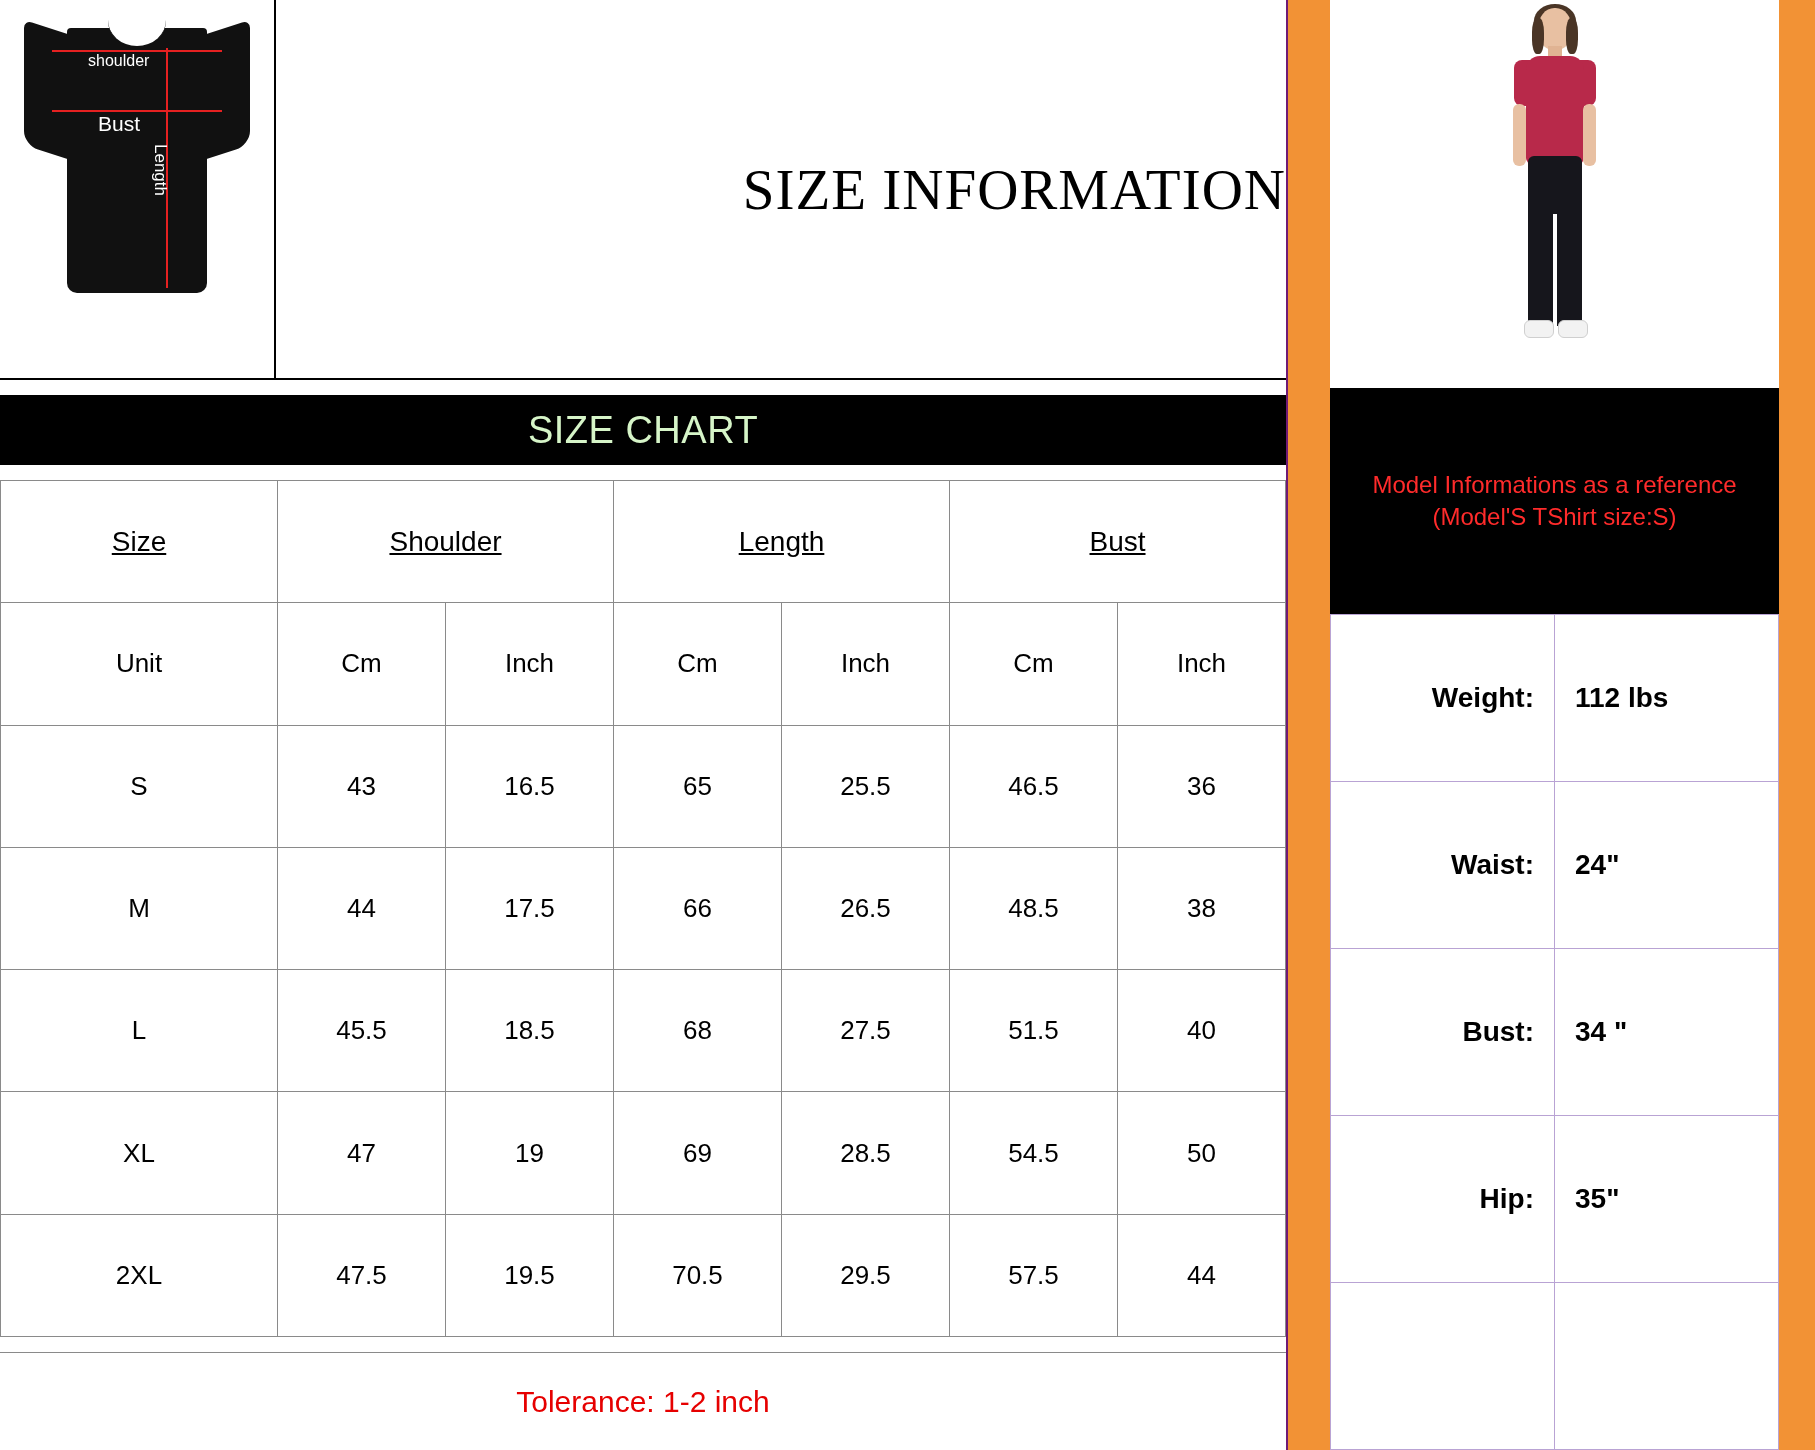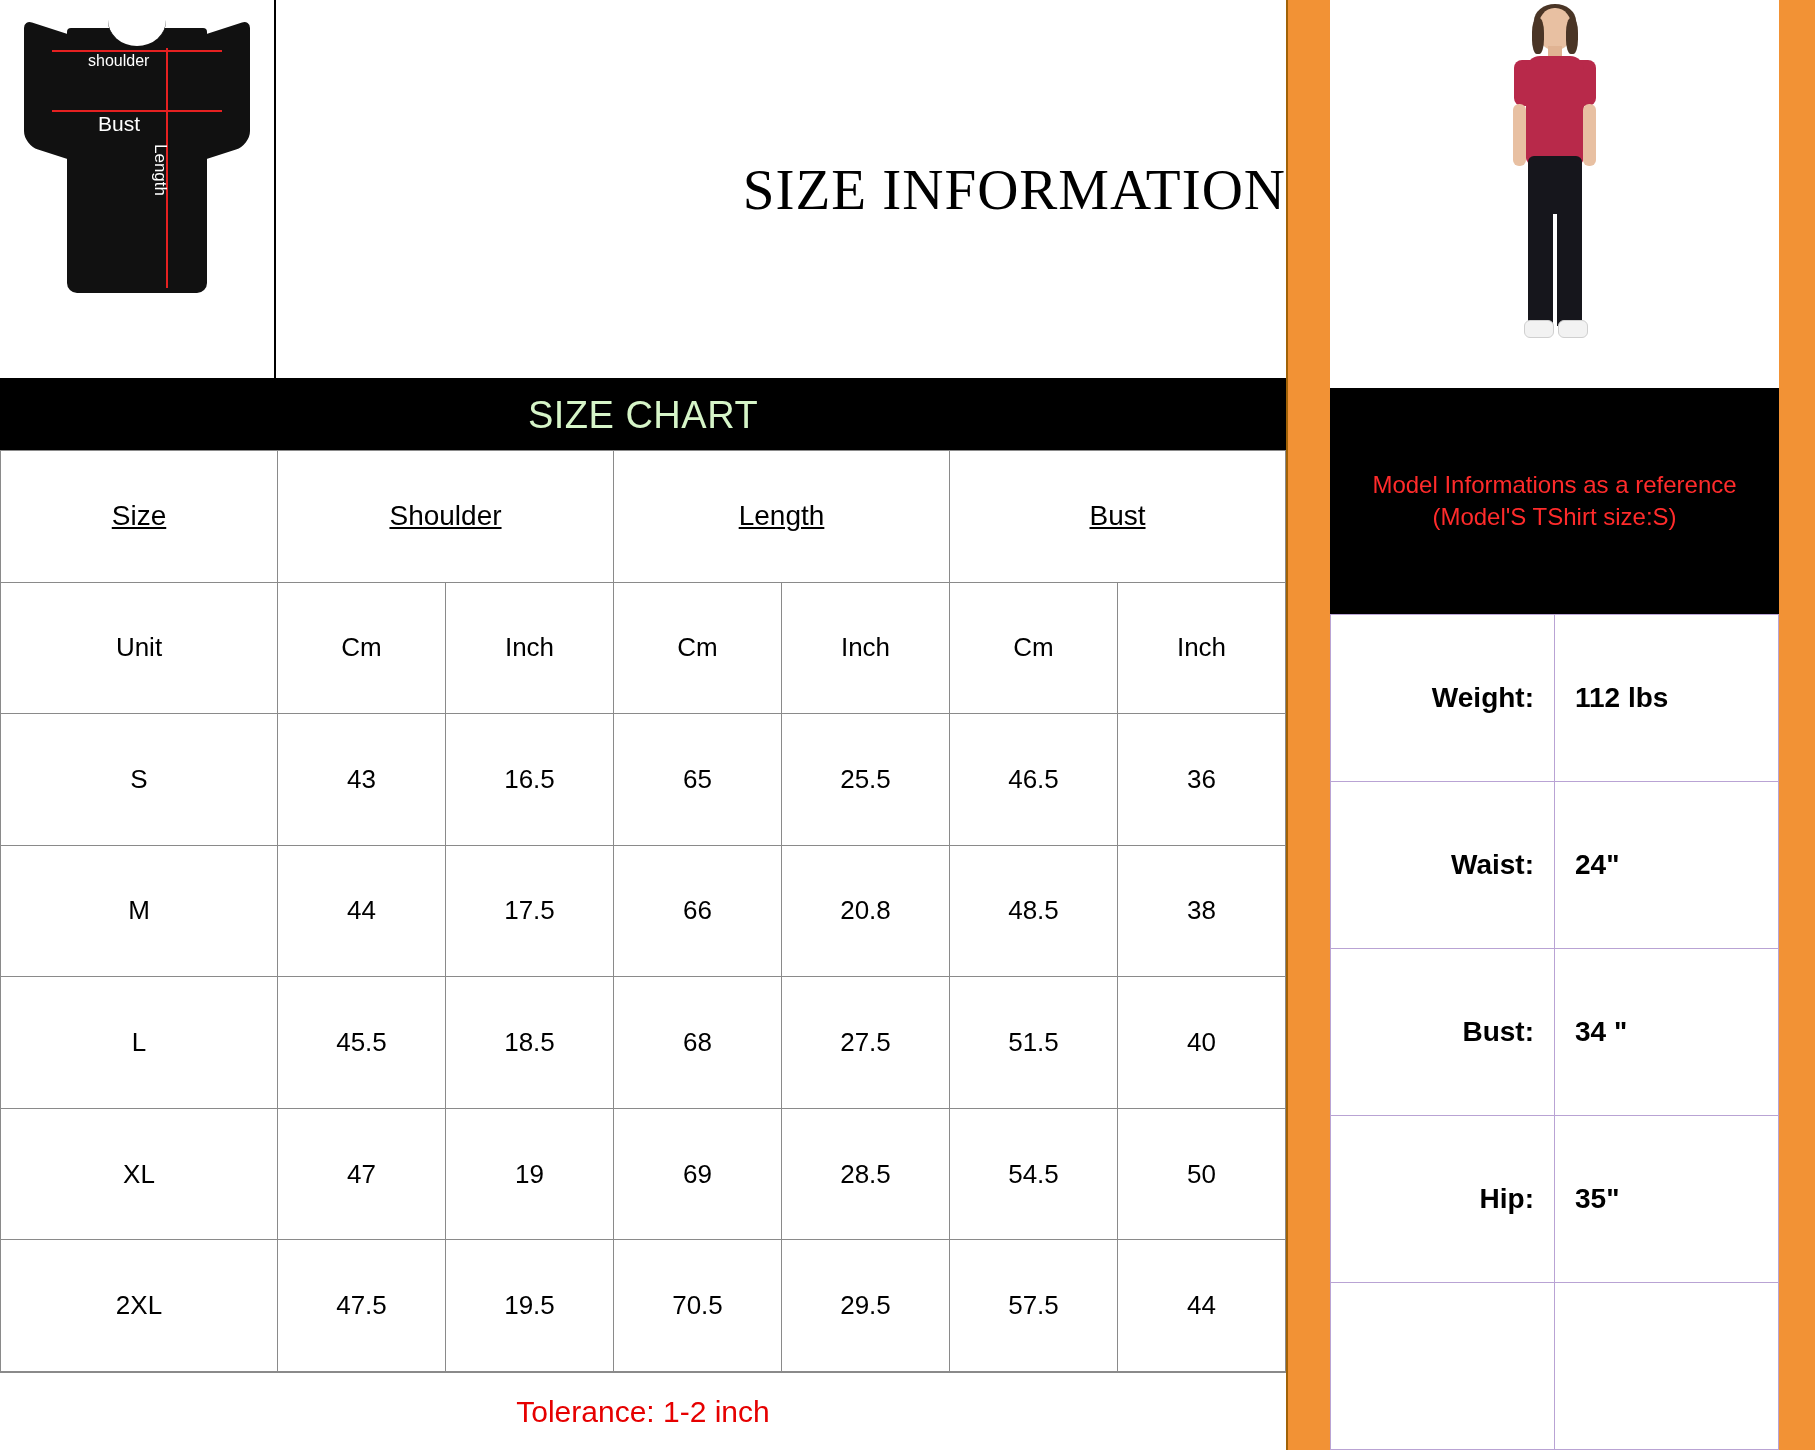--- a/index.html
+++ b/index.html
@@ -20,23 +20,24 @@
     display: flex;
     background: #ffffff;
   }
 
   
   .left-panel {
     width: 1288px;
     height: 1450px;
     position: relative;
     box-sizing: border-box;
-    border-right: 2px solid #a16207;
+    border-right: 2px solid #701a75;
     display: flex;
     flex-direction: column;
+    gap: 15px;
   }
 
   .header-row {
     height: 380px;
     display: flex;
     border-bottom: 2px solid #000;
     box-sizing: border-box;
   }
   .tshirt-cell {
     width: 276px;
@@ -175,21 +176,21 @@
   table.size-table th {
     font-size: 28px;
   }
   .row-head { height: 113px; text-decoration: underline; }
   .row-unit { height: 113px; }
   .row-data { height: 113px; }
   .col-size { width: 277px; }
   .col-half { width: 168px; }
 
   .tolerance-band {
-    height: 78px;
+    height: 98px;
     display: flex;
     align-items: center;
     justify-content: center;
     color: #e60000;
     font-size: 30px;
     border-top: 1px solid #8a8a8a;
     box-sizing: border-box;
   }
 
   
@@ -400,21 +401,21 @@
           <td>65</td>
           <td>25.5</td>
           <td>46.5</td>
           <td>36</td>
         </tr>
         <tr class="row-data">
           <td>M</td>
           <td>44</td>
           <td>17.5</td>
           <td>66</td>
-          <td>20.8</td>
+          <td>26.5</td>
           <td>48.5</td>
           <td>38</td>
         </tr>
         <tr class="row-data">
           <td>L</td>
           <td>45.5</td>
           <td>18.5</td>
           <td>68</td>
           <td>27.5</td>
           <td>51.5</td>

